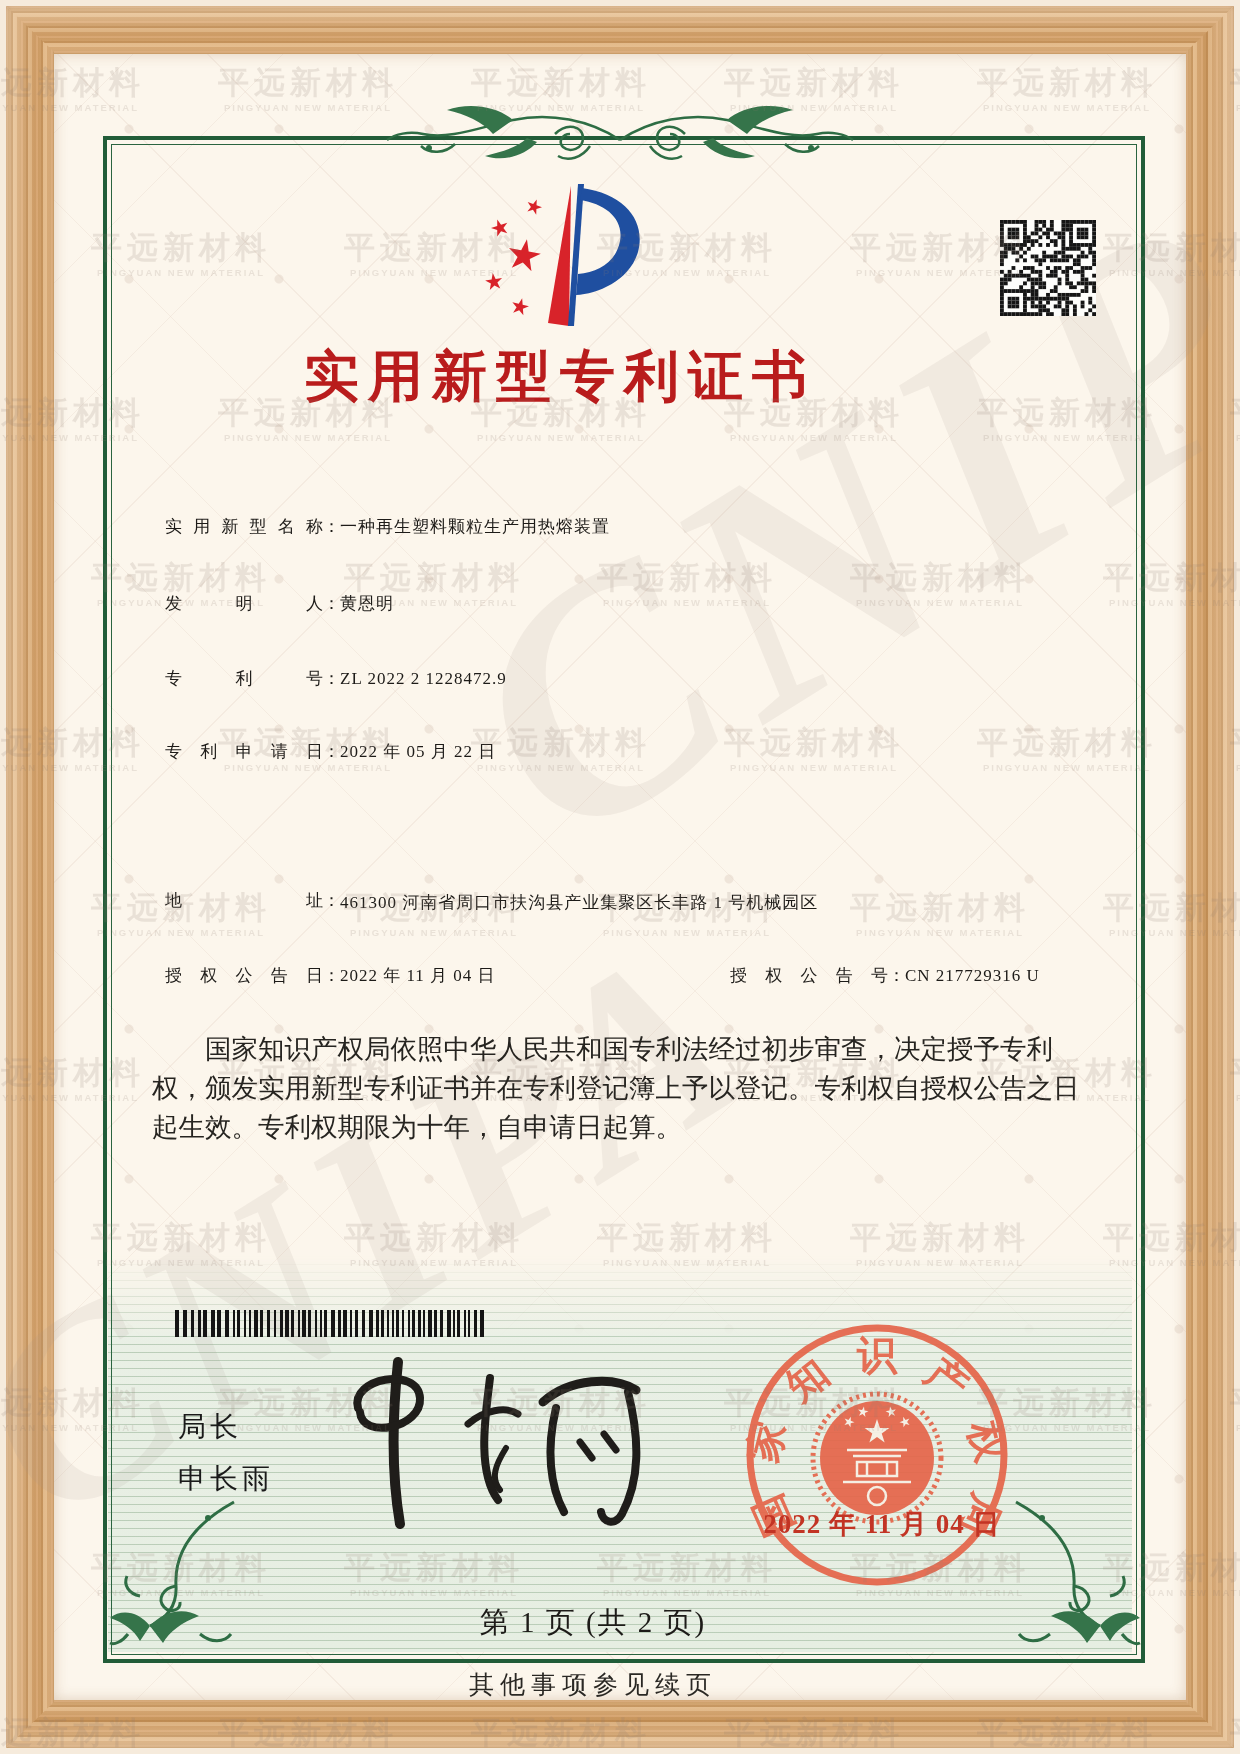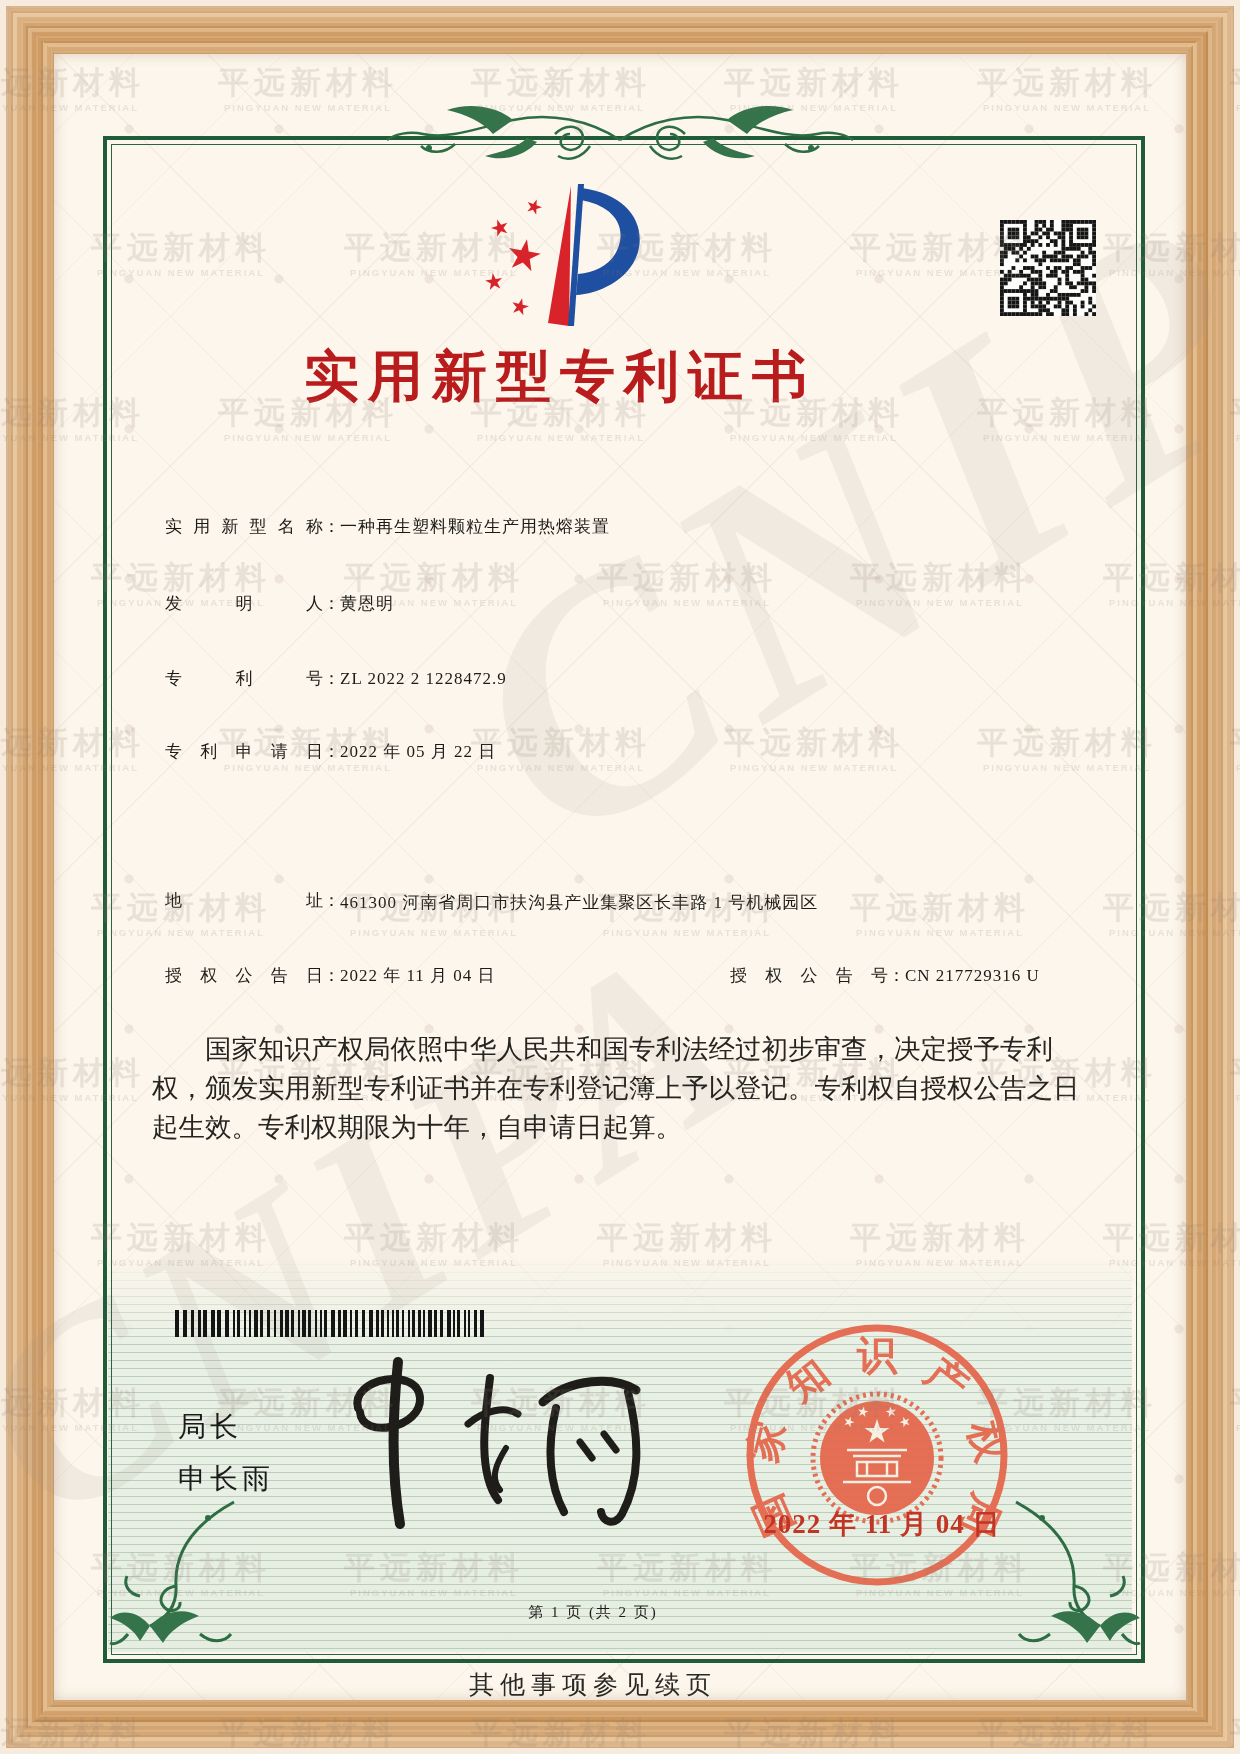--- a/index.html
+++ b/index.html
@@ -69,21 +69,21 @@
   .barcode{position:absolute;left:175px;top:1310px;width:318px;height:27px;}
   .barcode i{position:absolute;top:0;height:100%;background:#141414;}
   .director{position:absolute;left:178px;font-family:"Liberation Sans","DejaVu Sans",sans-serif;
             font-size:28px;color:#1a1a1a;letter-spacing:4px;}
   .d1{top:1408px;} .d2{top:1460px;}
   .sig{position:absolute;left:318px;top:1348px;z-index:12;}
   .seal{position:absolute;left:740px;top:1318px;z-index:8;opacity:.93;mix-blend-mode:multiply;}
   .seal-char{font:700 40px "Liberation Serif","DejaVu Serif",serif;fill:#e4654a;text-anchor:middle;}
   .seal-date{position:absolute;left:752px;top:1506px;width:260px;text-align:center;z-index:12;
              font-size:27px;font-weight:700;color:#c23424;letter-spacing:1px;}
-  .page-num{position:absolute;left:103px;top:1603px;width:980px;text-align:center;font-size:15px;letter-spacing:2px;}
+  .page-num{position:absolute;left:103px;top:1603px;width:980px;text-align:center;font-size:29px;letter-spacing:2px;}
   .footer-note{position:absolute;left:103px;top:1668px;width:980px;text-align:center;font-size:25px;letter-spacing:6px;color:#2a2824;}
   
   .wm-layer{position:absolute;inset:0;z-index:40;pointer-events:none;}
   .wm-tile{position:absolute;width:250px;text-align:center;color:rgba(142,126,110,.17);}
   .wm-cn{font-family:"Liberation Sans","DejaVu Sans",sans-serif;font-weight:700;font-size:31px;letter-spacing:5px;}
   .wm-en{font-family:"Liberation Sans","DejaVu Sans",sans-serif;font-weight:700;font-size:9.5px;letter-spacing:2px;margin-top:-2px;}
   .ghost{position:absolute;z-index:3;font-style:italic;font-weight:700;color:rgba(168,152,138,.12);
          font-family:"Liberation Serif",serif;pointer-events:none;}
   .ghost1{left:420px;top:280px;font-size:330px;transform:rotate(-32deg);letter-spacing:20px;}
   .ghost2{left:-60px;top:1080px;font-size:260px;transform:rotate(-32deg);letter-spacing:14px;}

